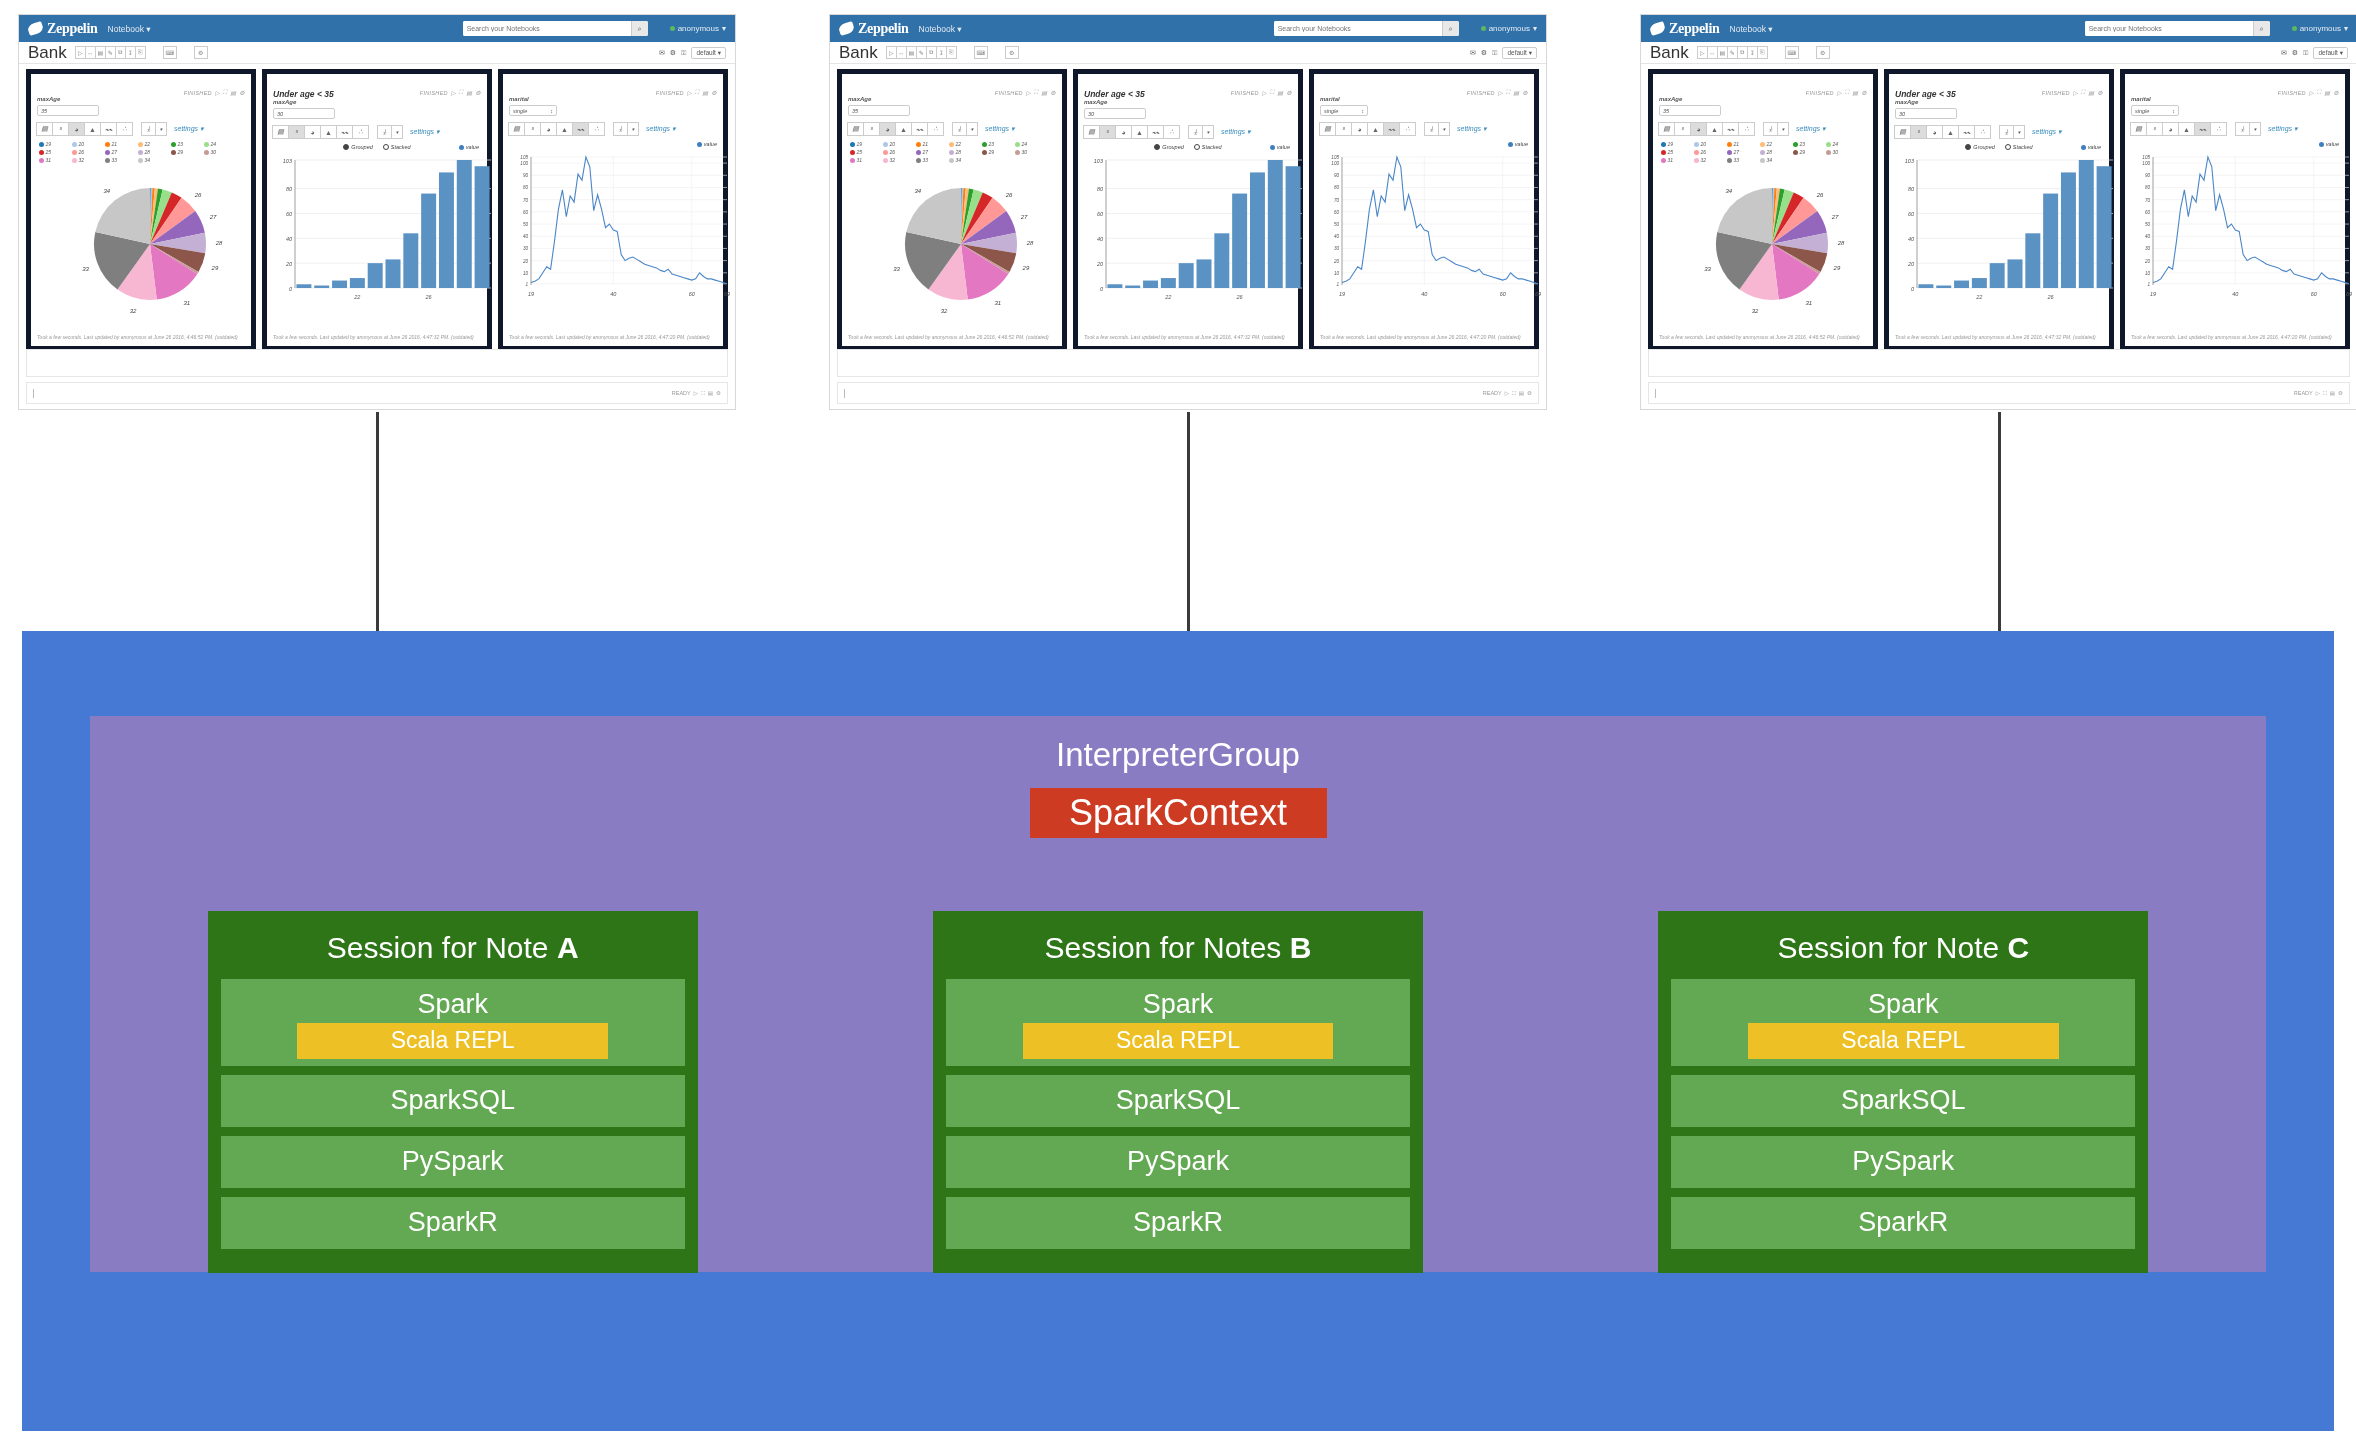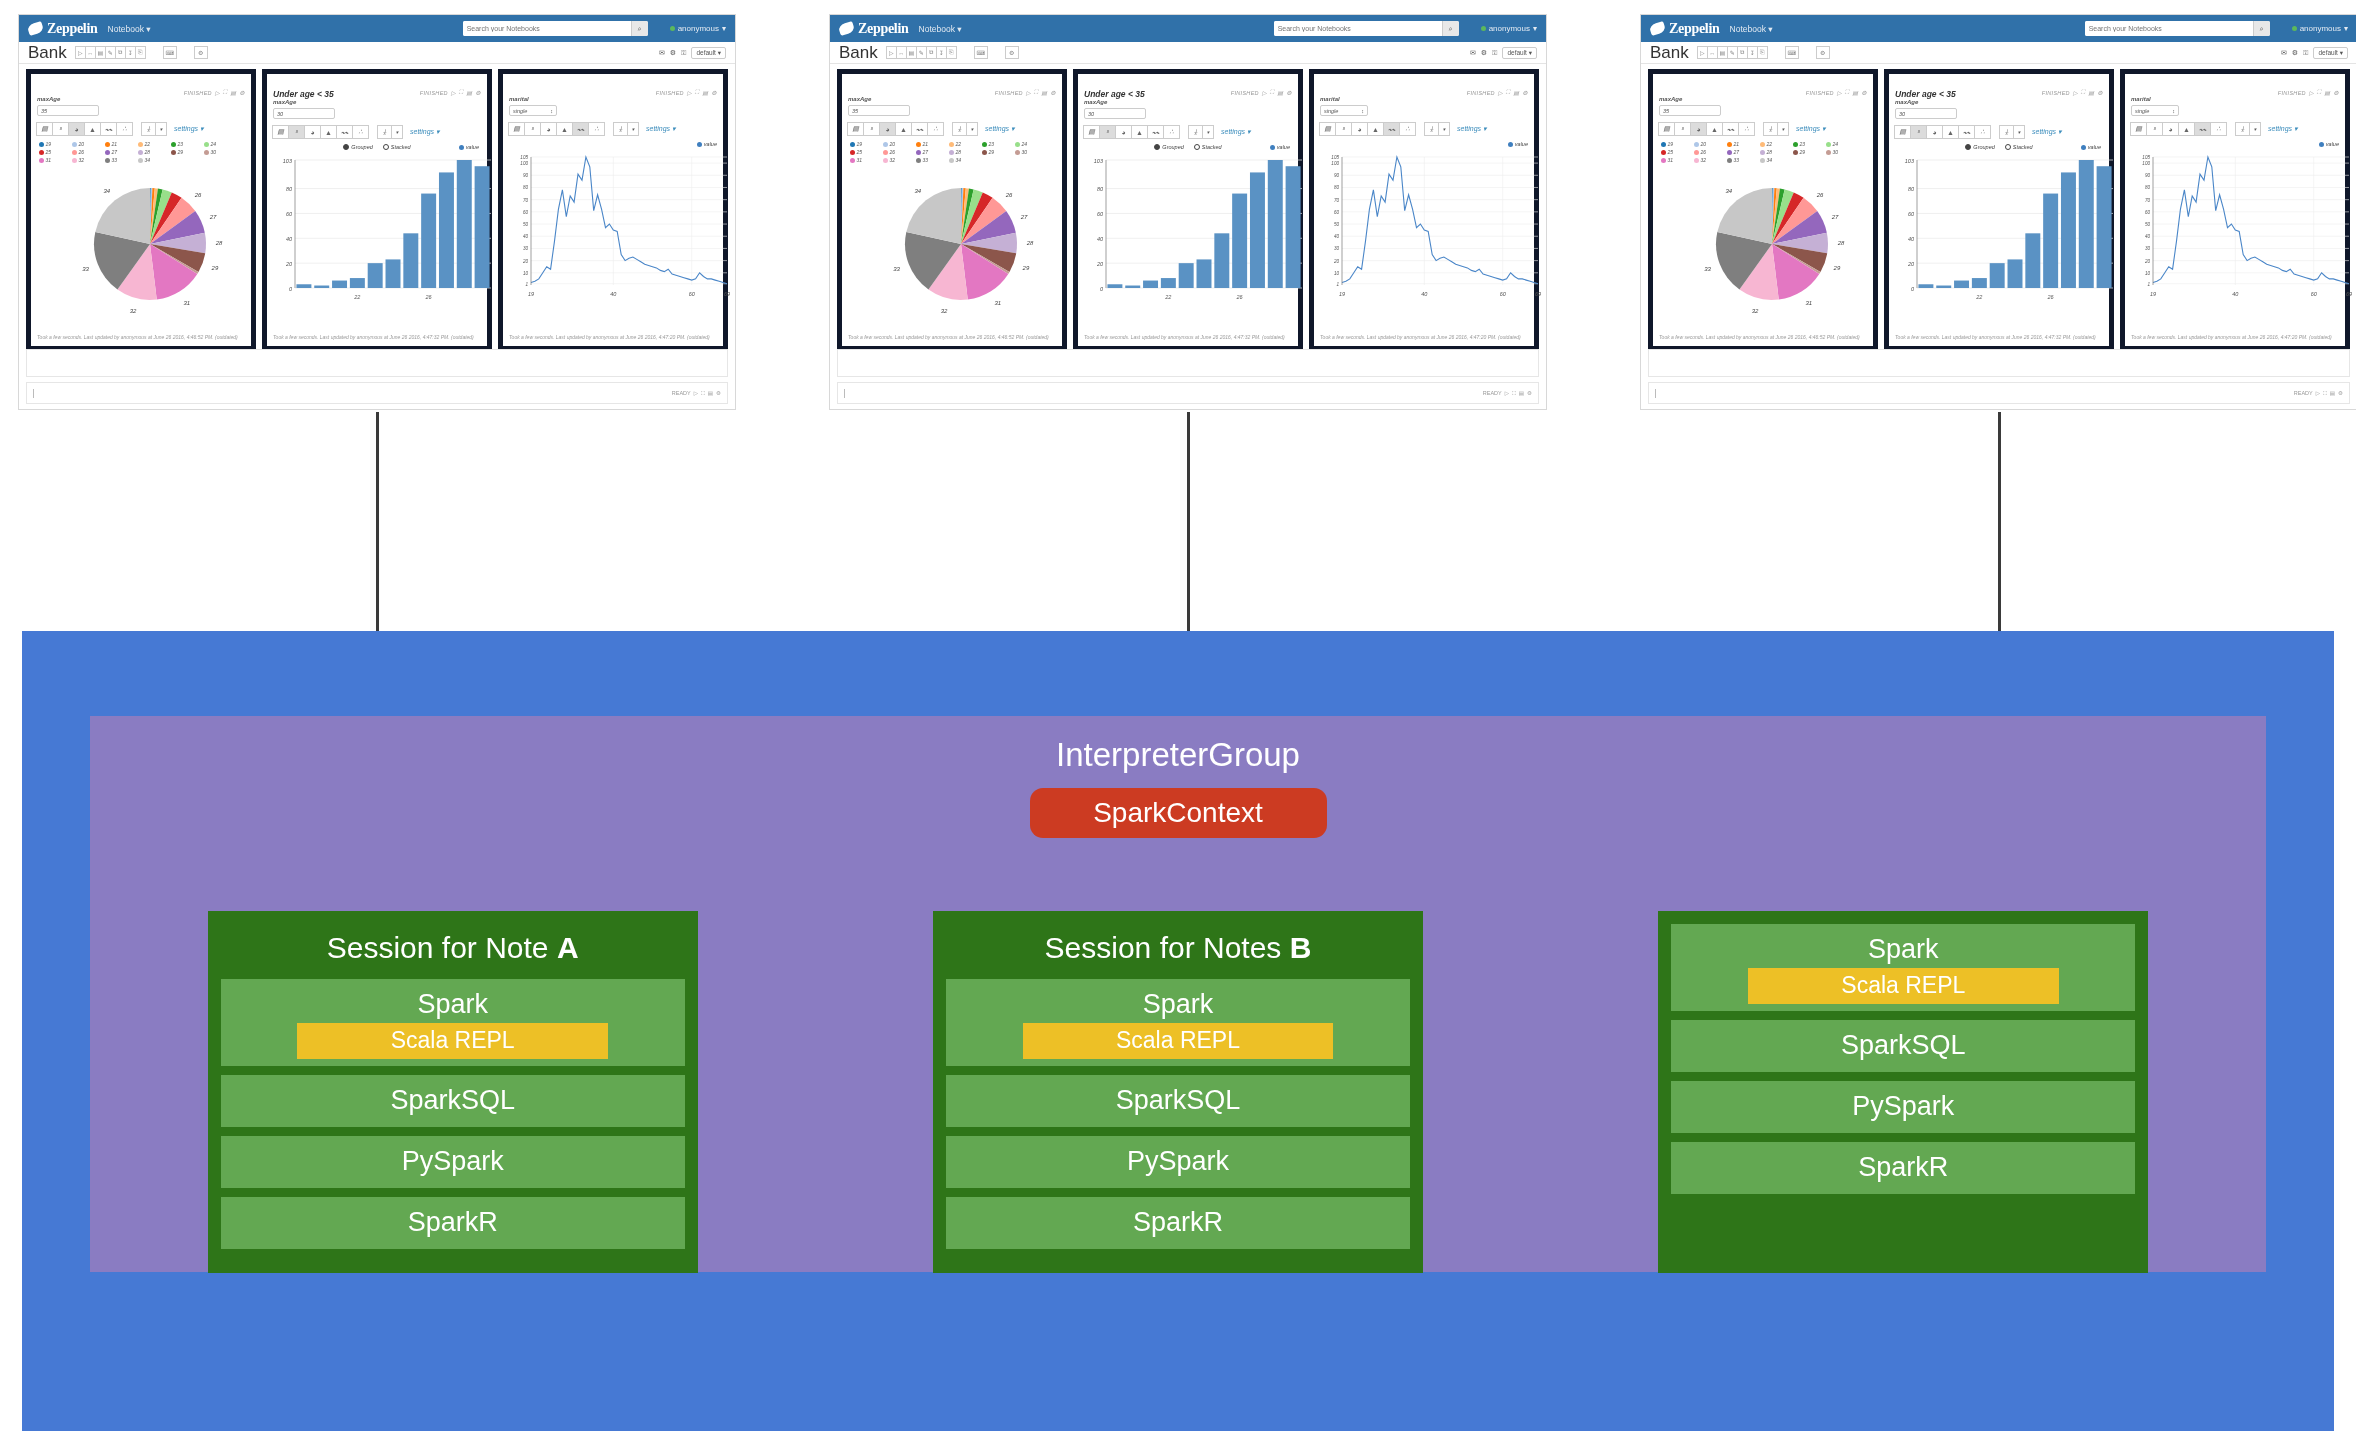--- a/index.html
+++ b/index.html
@@ -209,22 +209,22 @@
     text-align:center;
     color:#ffffff;
     font-size:33px;
     padding-top:20px;
   }
   #spark-context {
     margin:14px auto 0 auto;
     width:297px; height:50px;
     background:#cc3b22;
     color:#fff;
-    font-size:28px;
-    display:flex; align-items:center; justify-content:center;border-radius:13px;
+    font-size:36px;
+    display:flex; align-items:center; justify-content:center;
   }
   #sessions {
     position:absolute;
     left:0; right:0; top:195px;
     display:flex; justify-content:space-around;
   }
   .session {
     width:490px;
     background:#2e7518;
     padding:13px 13px 15px 13px;
@@ -1203,20 +1203,21 @@
             <div>SparkSQL</div>
           </div>
           <div class="mod">
             <div>PySpark</div>
           </div>
           <div class="mod">
             <div>SparkR</div>
           </div>
         </div>
         <div class="session">
+          <div class="session-title">Session for Note <b>C</b></div>
           <div class="mod spark-mod">
             <div>Spark</div>
             <div class="repl">Scala REPL</div>
           </div>
           <div class="mod">
             <div>SparkSQL</div>
           </div>
           <div class="mod">
             <div>PySpark</div>
           </div>

